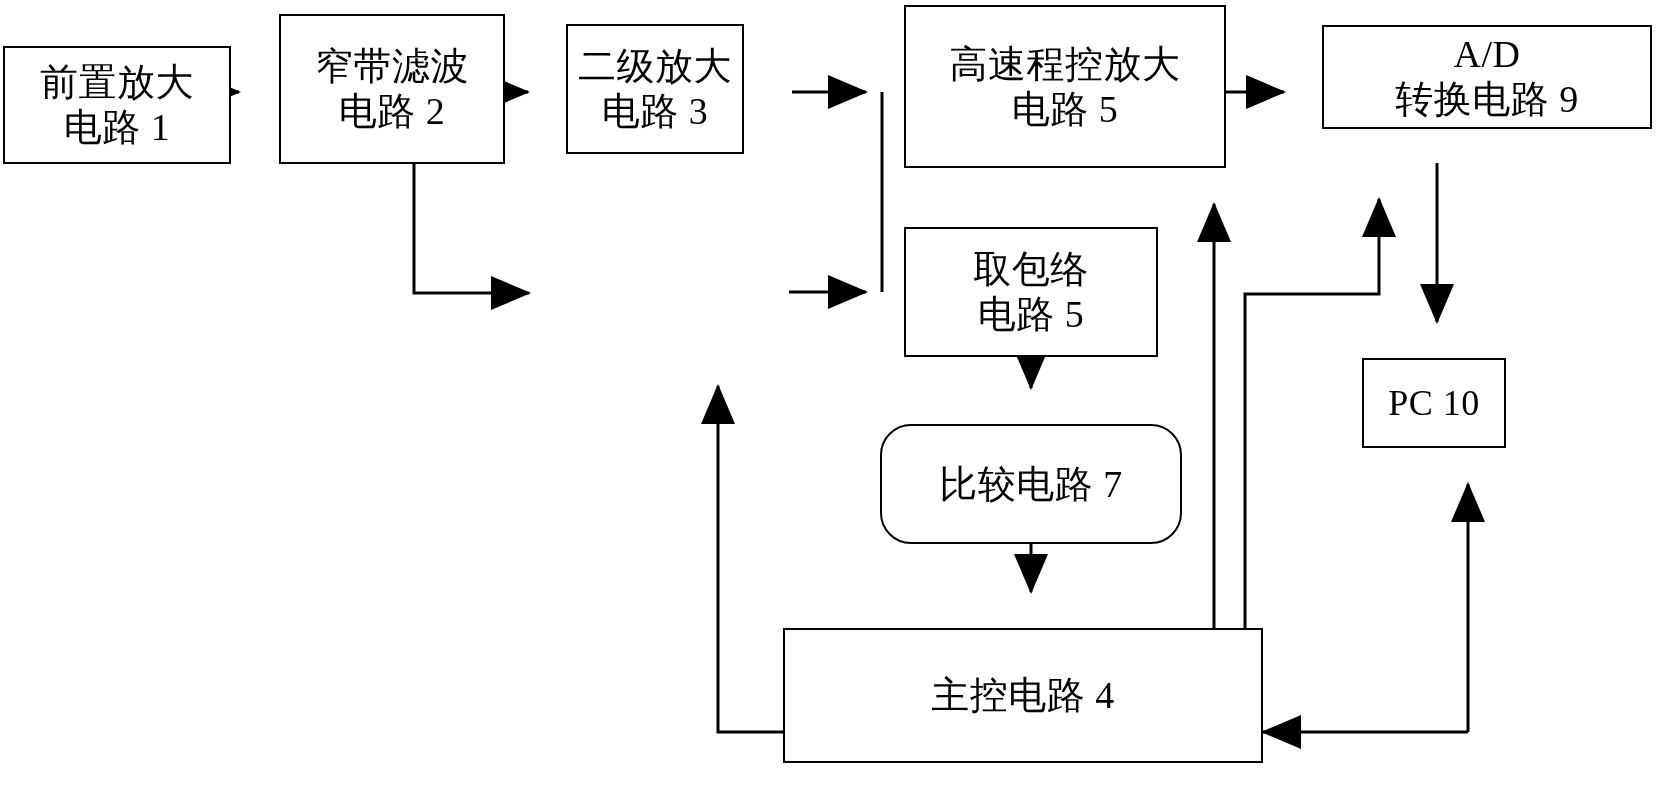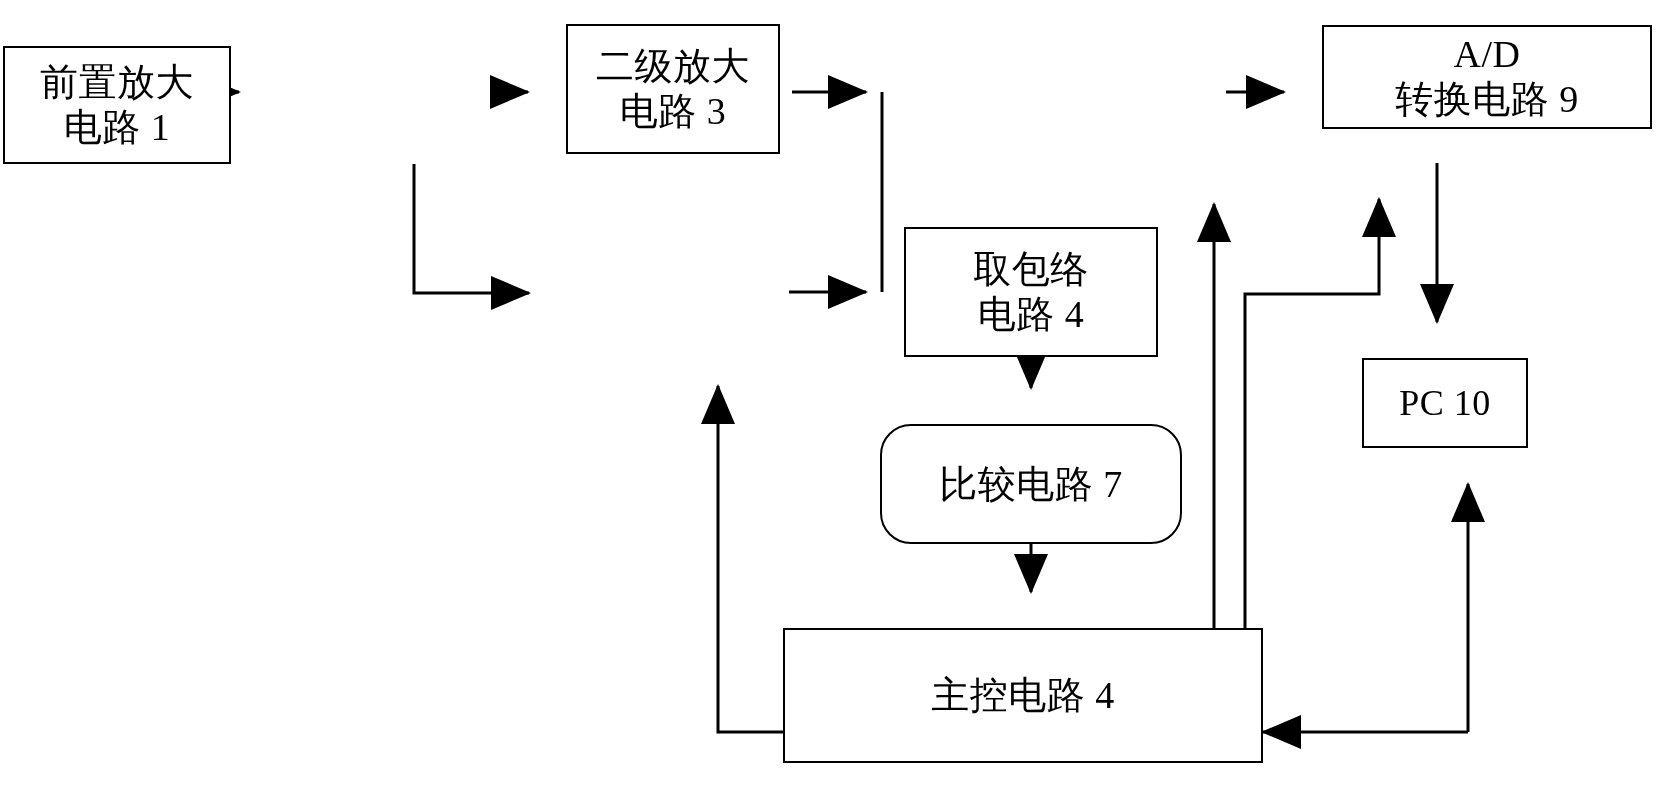--- a/index.html
+++ b/index.html
@@ -77,43 +77,51 @@
       <path d="M1468,732 L1468,484" marker-end="url(#ahL)"></path>
 
     </g>
   </svg>
 
   <div class="block fs-big" style="left:3px;top:46px;width:228px;height:118px;">
     <span class="block-label">前置放大
 电路 1</span>
   </div>
 
+  <div class="block fs-big" style="left:279px;top:14px;width:226px;height:150px;">
+    <span class="block-label">窄带滤波
+电路 2</span>
+  </div>
 
-  <div class="block fs-big" style="left:566px;top:24px;width:214px;height:130px;">
+  <div class="block fs-big" style="left:566px;top:24px;width:178px;height:130px;">
     <span class="block-label">二级放大
 电路 3</span>
   </div>
 
 
+  <div class="block fs-big" style="left:904px;top:5px;width:322px;height:163px;">
+    <span class="block-label">高速程控放大
+电路 5</span>
+  </div>
 
   <div class="block fs-big" style="left:904px;top:227px;width:254px;height:130px;">
     <span class="block-label">取包络
-电路 4</span>
+电路 5</span>
   </div>
 
   <div class="block fs-big" style="left:880px;top:424px;width:302px;height:120px;border-radius:31px;">
     <span class="block-label">比较电路 7</span>
   </div>
 
   <div class="block fs-big" style="left:783px;top:628px;width:480px;height:135px;">
     <span class="block-label">主控电路 4</span>
   </div>
 
   <div class="block fs-big" style="left:1322px;top:25px;width:330px;height:104px;">
     <span class="block-label">A/D
 转换电路 9</span>
   </div>
 
-  <div class="block fs-pc" style="left:1362px;top:358px;width:166px;height:90px;">
+  <div class="block fs-pc" style="left:1362px;top:358px;width:144px;height:90px;">
     <span class="block-label">PC 10</span>
   </div>
 
 </div>
 
 </body></html>

